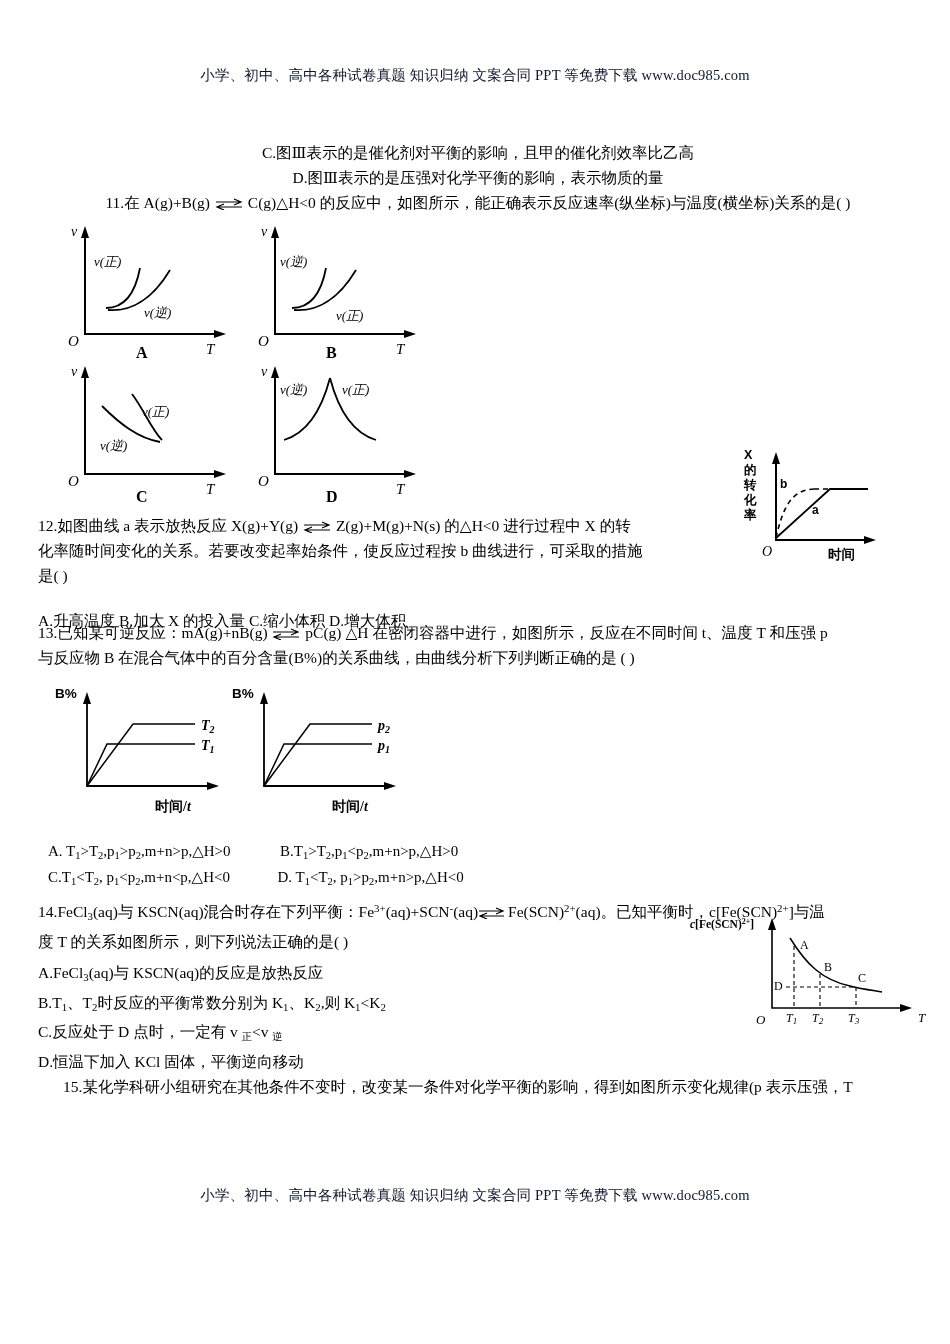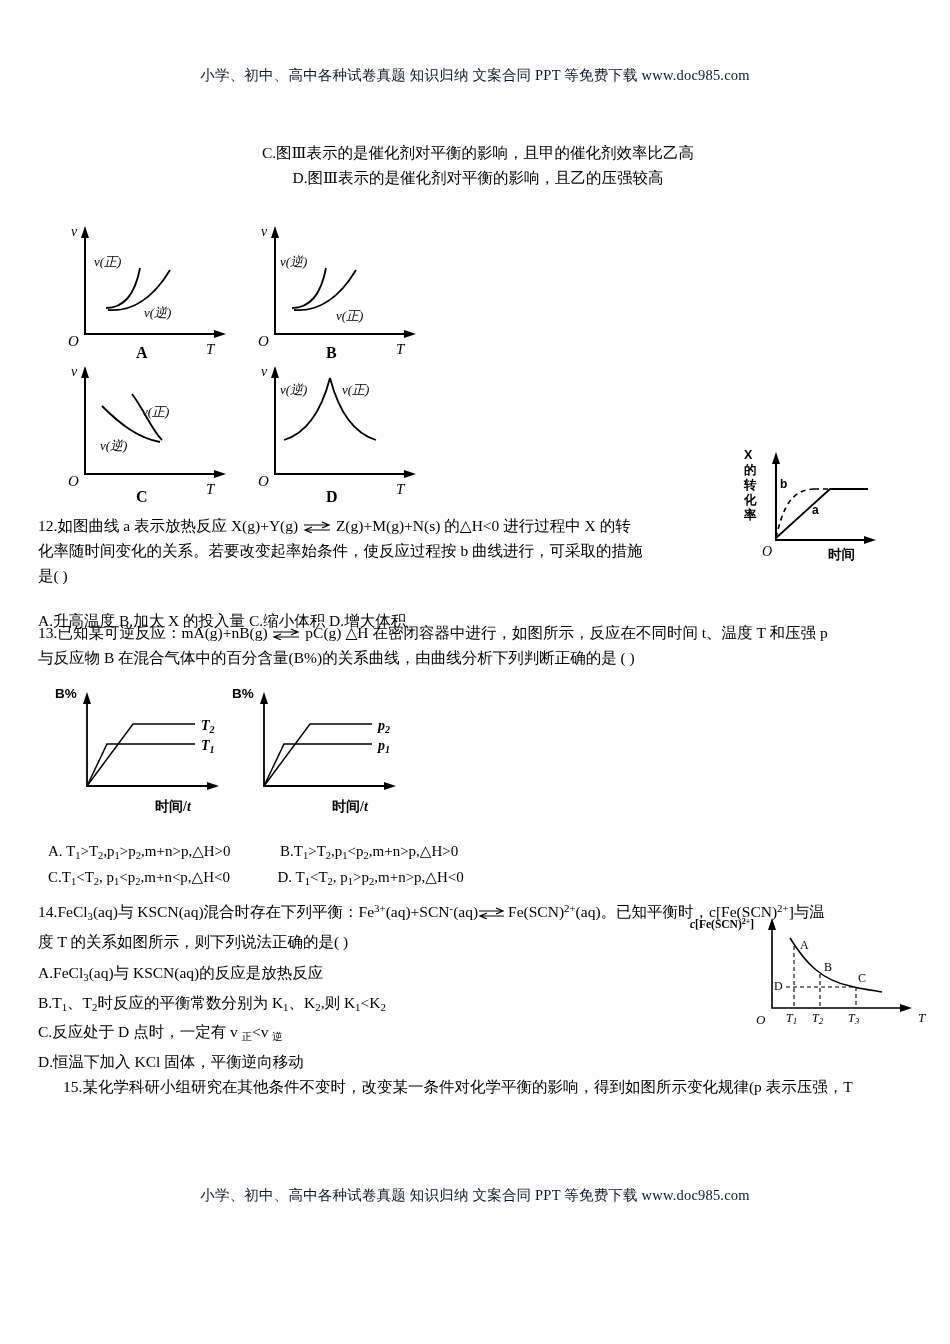--- a/index.html
+++ b/index.html
@@ -73,21 +73,31 @@
 </style>
 </head>
 <body>
 
 <div class="page">
 
   <div class="watermark wm-top">小学、初中、高中各种试卷真题 知识归纳 文案合同 PPT 等免费下载  www.doc985.com</div>
 
   <div class="body-text" style="top:140px;text-align:center;">
     <div class="qline">C.图Ⅲ表示的是催化剂对平衡的影响，且甲的催化剂效率比乙高</div>
-    <div class="qline">D.图Ⅲ表示的是催化剂对平衡的影响，且乙的压强较高</div>
+    <div class="qline">D.图Ⅲ表示的是压强对化学平衡的影响，表示物质的量</div>
+    <div class="qline">
+      <span>11.在 A(g)+B(g)</span>
+      <span class="eqarrow">
+        <svg width="30" height="12" viewBox="0 0 30 12">
+          <path d="M2 4 H26 M20 1 L27 4 L20 7" fill="none" stroke="#000" stroke-width="1.2"></path>
+          <path d="M28 9 H4 M10 6 L3 9 L10 12" fill="none" stroke="#000" stroke-width="1.2"></path>
+        </svg>
+      </span>
+      <span>C(g)△H&lt;0 的反应中，如图所示，能正确表示反应速率(纵坐标)与温度(横坐标)关系的是(  )</span>
+    </div>
   </div>
 
   <div class="figure" style="left:60px; top:222px;">
     <svg width="180" height="140" viewBox="0 0 180 140">
       <path d="M25 10 L25 112 L160 112" fill="none" stroke="#000" stroke-width="2"></path>
       <path d="M25 4 L21 16 L29 16 Z" fill="#000"></path>
       <path d="M166 112 L154 108 L154 116 Z" fill="#000"></path>
       <text x="11" y="14" font-size="14" font-style="italic" font-family="'Liberation Serif',serif">v</text>
       <text x="146" y="132" font-size="15" font-style="italic" font-family="'Liberation Serif',serif">T</text>
       <text x="8" y="124" font-size="15" font-style="italic" font-family="'Liberation Serif',serif">O</text>

